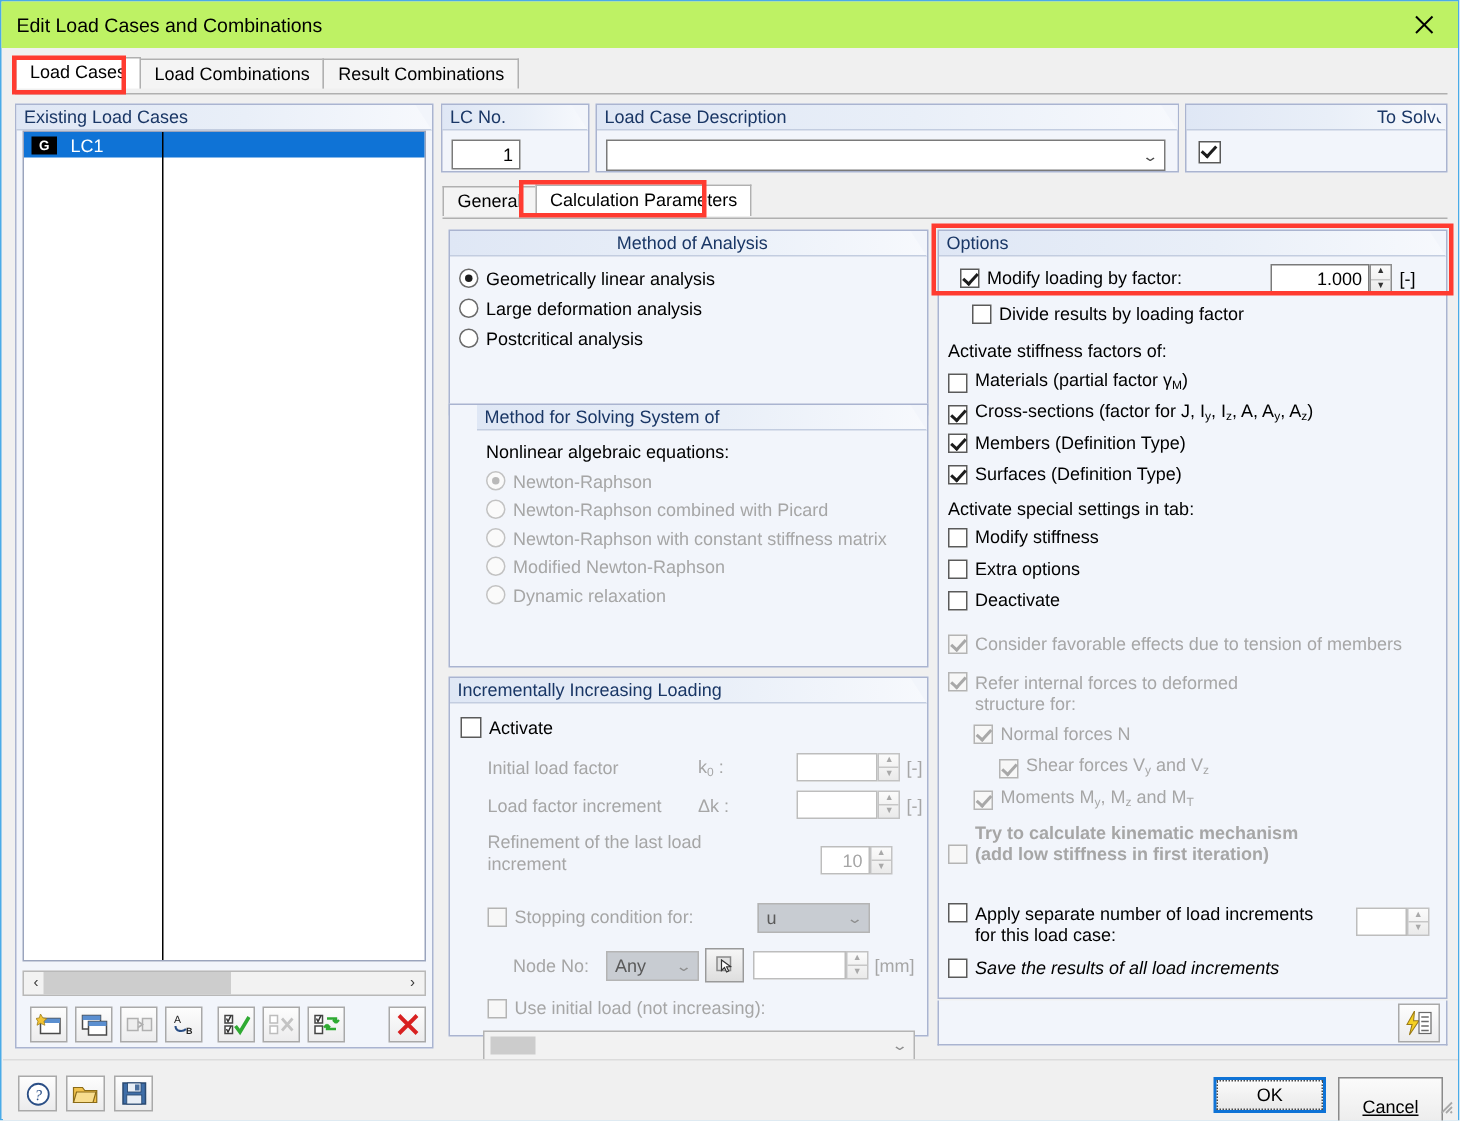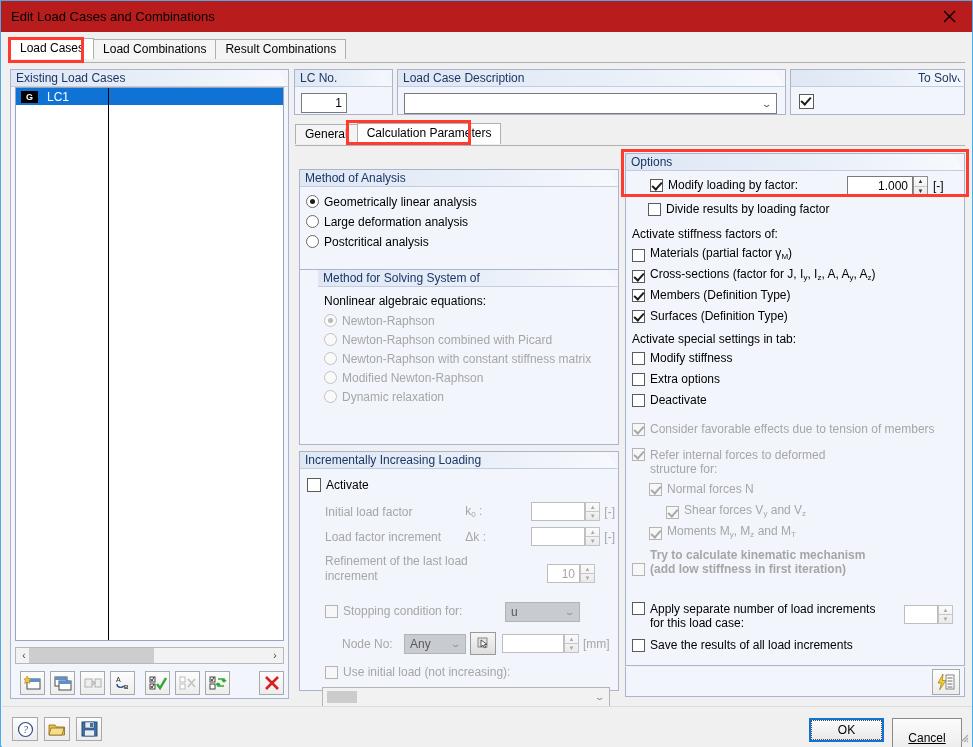--- a/index.html
+++ b/index.html
@@ -18,21 +18,21 @@
     position: absolute;
     left: 0; top: 0;
     width: 973px; height: 747px;
     box-sizing: border-box;
     border: 1px solid #4aabe8;
     background: #f0f0f0;
   }
   
   .titlebar {
     height: 31px;
-    background: #b91c1c;
+    background: #bef264;
     position: relative;
     display: flex;
     align-items: center;
   }
   .titlebar-text {
     margin-left: 10px;
     font-size: 13px;
     color: #000;
   }
   .close-btn {
@@ -414,21 +414,21 @@
       </div>
     </div>
   </div>
 
   <div style="position:absolute; left:294px; top:122px; display:flex; align-items:flex-end;">
     <div class="tab"><span>General</span></div>
     <div class="tab active"><span>Calculation Parameters</span></div>
   </div>
   <div style="position:absolute; left:294px; top:144px; width:670px; height:1px; background:#b0b0b0;"></div>
 
-  <div class="group" style="left:298px; top:168px; width:320px; height:124px;">
+  <div class="group" style="left:298px; top:152px; width:320px; height:124px;text-align:center;">
     <div class="group-hdr">Method of Analysis</div>
     <div class="group-body" style="padding:8px 0 0 6px;">
       <div class="row" style="margin-bottom:6px;">
         <span class="rb checked"></span>
         <span class="lbl">Geometrically linear analysis</span>
       </div>
       <div class="row" style="margin-bottom:6px;">
         <span class="rb"></span>
         <span class="lbl">Large deformation analysis</span>
       </div>
@@ -551,21 +551,21 @@
         <span style="background:#cccccc; width:30px; height:12px; display:inline-block;"></span>
         <span class="caret dis">⌄</span>
       </div>
     </div>
   </div>
 
   <div class="group" style="left:624px; top:152px; width:340px; height:513px;">
     <div class="group-hdr">Options</div>
     <div class="group-body">
 
-      <div class="row" style="position:absolute; left:24px; top:7px; align-items:center;">
+      <div class="row" style="position:absolute; left:14px; top:7px; align-items:center;">
         <span class="cb checked"></span>
         <span class="lbl">Modify loading by factor:</span>
       </div>
       <div style="position:absolute; left:221px; top:5px; display:flex; align-items:center;">
         <span class="textbox" style="width:66px;height:20px;justify-content:flex-end;">
             <span>1.000</span>
           </span>
         <span class="spin" style="height:20px;">
             <div>▲</div>
             <div>▼</div>
@@ -656,21 +656,21 @@
       <div style="position:absolute; left:236px; top:434px; display:flex; align-items:center;">
         <span class="textbox dis" style="width:34px;height:19px;">
             <span></span>
           </span>
         <span class="spin dis" style="height:19px;">
             <div>▲</div>
             <div>▼</div>
           </span>
       </div>
 
-      <div class="row" style="position:absolute; left:6px; top:467px; align-items:center;">
+      <div class="row" style="position:absolute; left:6px; top:467px; align-items:center;font-style:italic;">
         <span class="cb"></span>
         <span class="lbl">Save the results of all load increments</span>
       </div>
 
       <div class="row" style="position:absolute; left:6px; top:497px; align-items:center;">
         <span class="cb"></span>
         <span class="lbl">Deactivate nonlinearities for this load case</span>
       </div>
     </div>
   </div>

